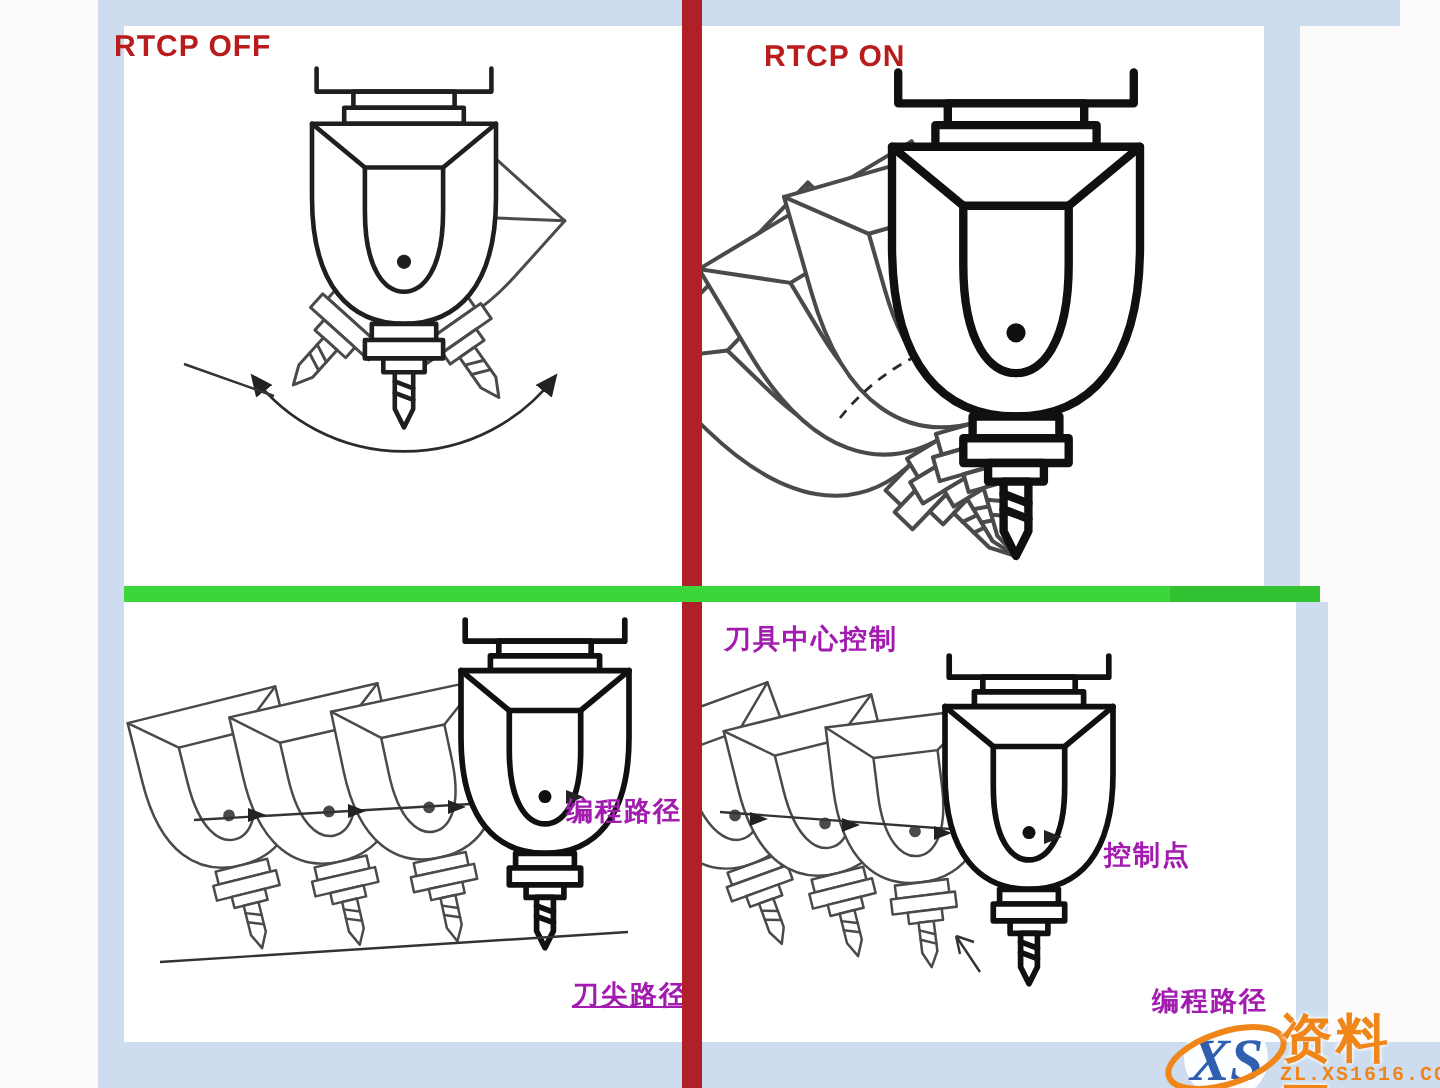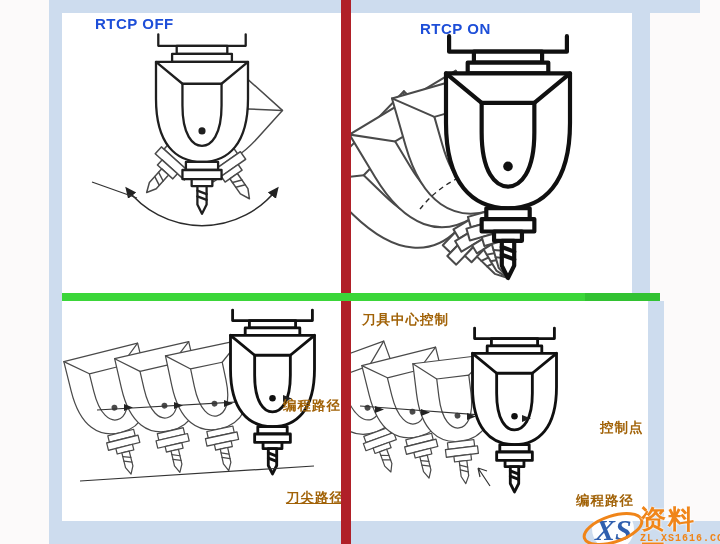--- a/index.html
+++ b/index.html
@@ -17,22 +17,22 @@
   svg .lnw{fill:#ffffff;stroke:currentColor;stroke-linejoin:round;}
   svg .dot{fill:currentColor;stroke:none;}
   .w13{color:#4a4a4a;stroke-width:1.3;}
   .w20{color:#1f1f1f;stroke-width:2;}
   .w26{color:#101010;stroke-width:2.7;}
   .arc{fill:none;stroke:#2b2b2b;stroke-width:1.4;}
   .dashed{stroke-dasharray:5 4;}
   .pathln{fill:none;stroke:#333;stroke-width:1.2;}
   .tri{fill:#222;stroke:none;}
   .lbl{position:absolute;color:#2c2c2c;z-index:20;white-space:nowrap;}
-  .lbl-en{font-size:15px;font-weight:800;letter-spacing:.5px;color:#1d4ed8;margin-left:38px;}
-  .lbl-cn{font-size:13.5px;font-weight:700;letter-spacing:1px;color:#a16207;}
+  .lbl-en{font-size:15px;font-weight:800;letter-spacing:.5px;color:#b91c1c;}
+  .lbl-cn{font-size:13.5px;font-weight:700;letter-spacing:1px;color:#a21caf;}
   #watermark{position:absolute;left:580px;top:492px;width:140px;height:62px;z-index:40;}
   #wm-logo{position:absolute;left:0px;top:12px;}
   #wm-name{position:absolute;left:60px;top:10px;font-size:26px;font-weight:800;color:#f08519;
            letter-spacing:2px;text-shadow:0 0 2px #fff,0 0 2px #fff;}
   #wm-url{position:absolute;left:60px;top:41px;font-size:10px;font-weight:700;color:#f08519;
           letter-spacing:1px;font-family:"Liberation Mono",monospace;}
 </style>
 </head>
 <body>
 
@@ -225,21 +225,21 @@
     <path class="tri" d="M117 113 l9 3.5 l-9 3.5 Z"></path>
     <path class="tri" d="M172 115 l9 3.5 l-9 3.5 Z"></path>
     <path class="pathln" d="M140 186 L128 168 M128 168 L130 177 M128 168 L137 171"></path>
   </svg>
 
   <div class="lbl lbl-en" style="left:57px;top:15px;">RTCP OFF</div>
   <div class="lbl lbl-en" style="left:382px;top:20px;text-align:right;">RTCP ON</div>
   <div class="lbl lbl-cn" style="left:283px;top:397px;">编程路径</div>
   <div class="lbl lbl-cn" style="left:286px;top:489px;text-decoration:underline;">刀尖路径</div>
   <div class="lbl lbl-cn" style="left:362px;top:311px;">刀具中心控制</div>
-  <div class="lbl lbl-cn" style="left:600px;top:419px;">控制点</div>
+  <div class="lbl lbl-cn" style="left:552px;top:419px;">控制点</div>
   <div class="lbl lbl-cn" style="left:576px;top:492px;">编程路径</div>
 
   <div id="watermark">
     <svg id="wm-logo" width="66" height="50" viewBox="0 0 66 50">
       <circle cx="33" cy="25" r="21" fill="#ffffff" opacity="0.95"></circle>
       <text x="15" y="36" font-family="Liberation Serif, serif" font-style="italic" font-weight="bold" font-size="30" fill="#2f5fae">XS</text>
       <ellipse cx="33" cy="25" rx="30" ry="13" fill="none" stroke="#f08519" stroke-width="3" transform="rotate(-18 33 25)"></ellipse>
     </svg>
     <div id="wm-name">资料网</div>
     <div id="wm-url">ZL.XS1616.COM</div>

